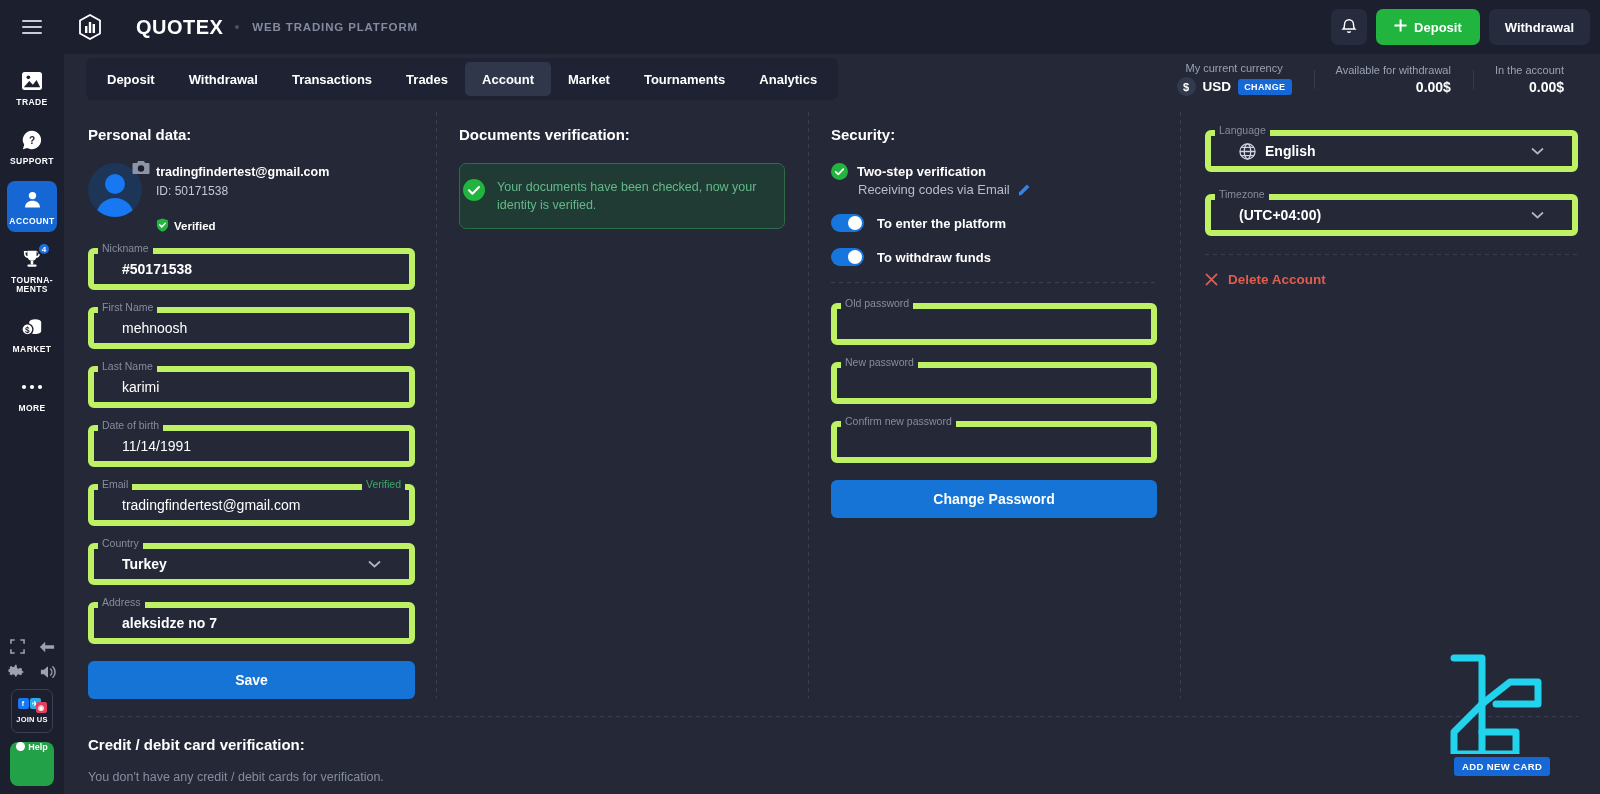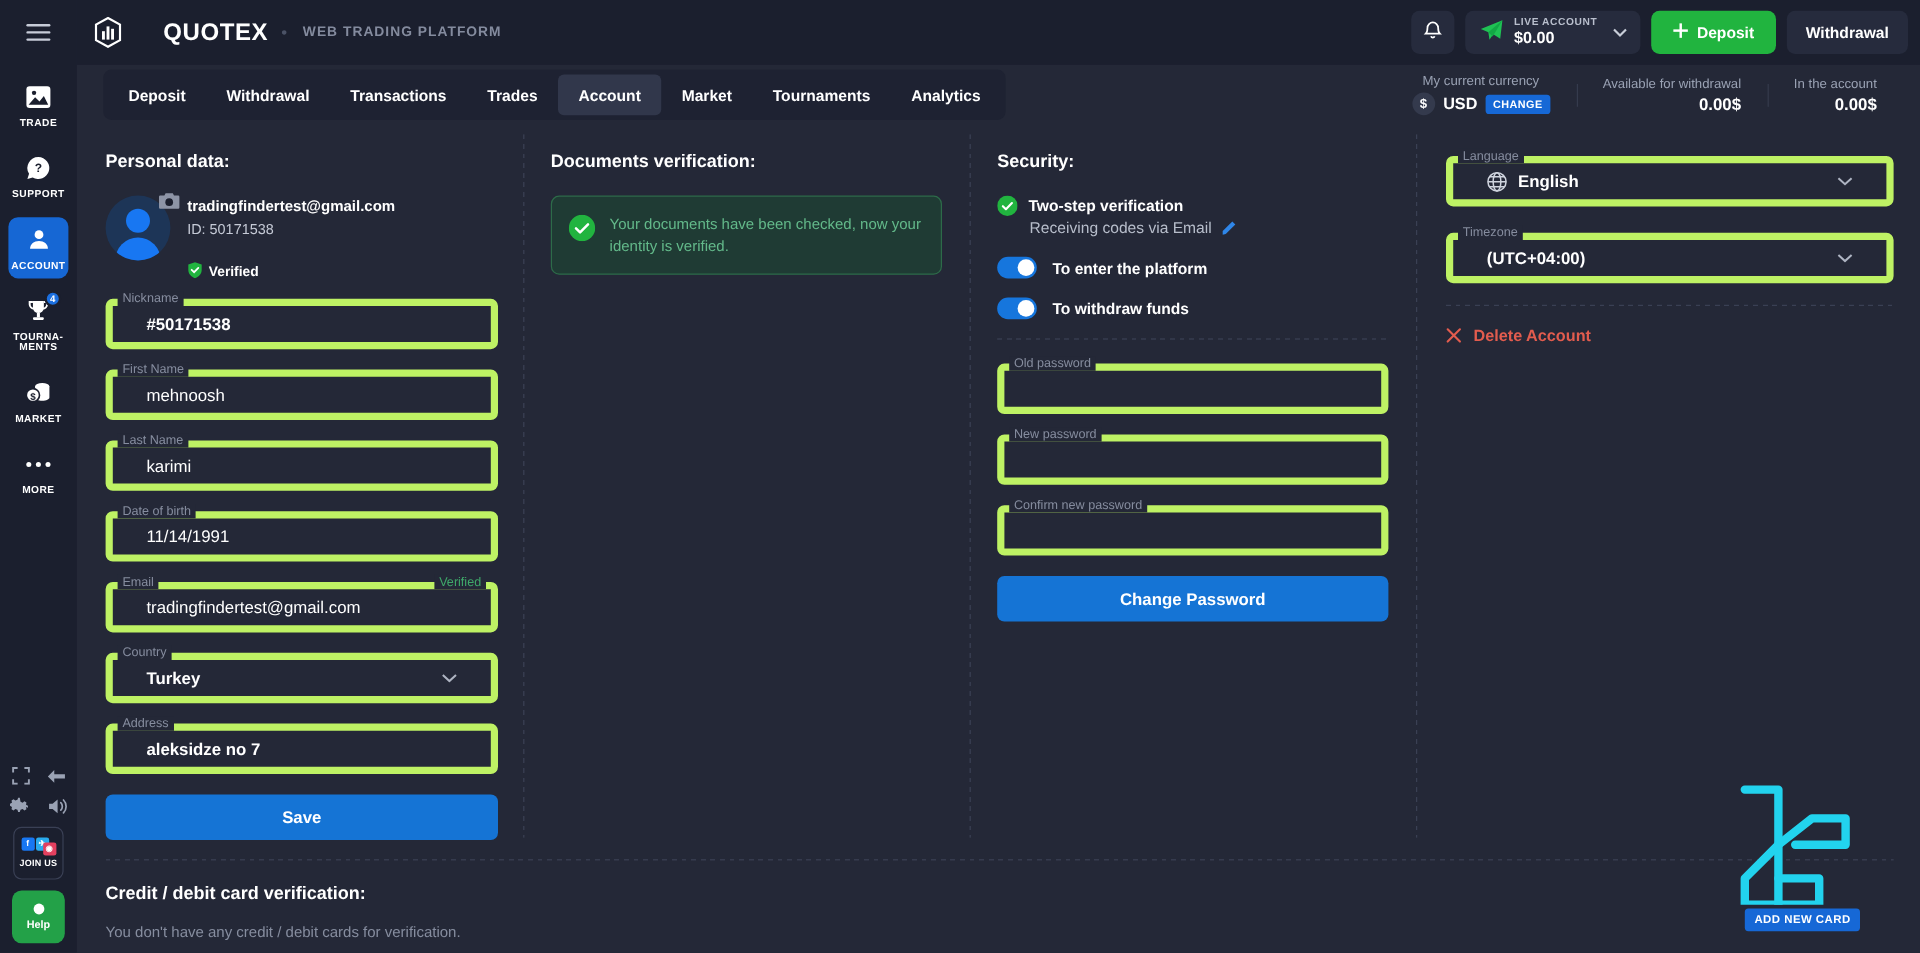--- a/index.html
+++ b/index.html
@@ -52,21 +52,21 @@
   .joinus {
     width: 42px; height: 44px; border: 1px solid #3a4055; border-radius: 7px;
     display:flex; flex-direction: column; align-items:center; justify-content:center; gap:2px;
     cursor: pointer; margin-bottom: 9px;
   }
   .ju-icons { display:flex; gap:1px; }
   .ju-icons b { width:11px; height:11px; border-radius:2px; display:inline-block; font-size:7px; color:#fff; text-align:center; line-height:11px; font-weight:700;}
   .ju-label { font-size:7.5px; font-weight:700; letter-spacing:.2px; }
   .help-btn {
     width: 44px; height: 44px; border-radius: 8px; background: #23a148;
-    display:flex; flex-direction:column; align-items:center; justify-content:center; gap:3px; cursor:pointer;
+    display:flex; flex-direction:row; justify-content:center; gap:3px; cursor:pointer;
   }
   .help-dot { width:9px; height:9px; border-radius:50%; background:#fff; }
   .help-txt { font-size: 9px; font-weight: 700; }
 
   
   .header {
     position: absolute; left: 64px; top: 0; right: 0; height: 54px;
     background: #1b1f2e;
     display: flex; align-items: center; padding: 0 10px 0 14px;
   }
@@ -179,21 +179,21 @@
   .fld-chev { margin-left: auto; color: #aeb4c2; display:flex; }
 
   .btn-primary {
     width: 100%; height: 38px; background: #1574d5; border: none; border-radius: 6px;
     color: #fff; font-size: 14px; font-weight: 700; font-family: inherit; cursor: pointer;
   }
 
   
   .callout {
     border: 1px solid #2d6b49; background: #1f3b34; border-radius: 7px;
-    padding: 14px 14px; display: flex; gap: 12px; align-items: flex-start;
+    padding: 14px 3px; display: flex; gap: 12px; align-items: flex-start;
   }
   .callout-ico { flex: 0 0 22px; margin-top: 1px; }
   .callout-txt { font-size: 12.5px; line-height: 1.45; color: #63b98a; }
 
   
   .sec-line { display: flex; align-items: center; gap: 9px; margin-bottom: 2px; }
   .sec-line-title { font-size: 13px; font-weight: 700; color: #fff; }
   .sec-sub { font-size: 13px; color: #b7bdca; margin: 0 0 17px 27px; display:flex; align-items:center; gap:8px; }
   .pencil { color:#2f86e8; cursor: pointer; display:flex; }
   .toggle-row { display:flex; align-items:center; gap: 13px; margin-bottom: 16px; }
@@ -370,37 +370,20 @@
   <div class="hdr-right">
     <div class="bell-btn">
       <span>
         <svg width="16" height="17" viewBox="0 0 18 19" fill="none" stroke="#fff" stroke-width="1.6">
             <path d="M4 8a5 5 0 0110 0c0 4 1.6 5.5 1.6 5.5H2.4S4 12 4 8z"></path>
             <path d="M7.3 16a1.8 1.8 0 003.4 0"></path>
           </svg>
       </span>
     </div>
 
-    <div class="acct-pill">
-      <span>
-        <svg width="20" height="18" viewBox="0 0 22 20">
-            <path d="M21 1L1 9l7 3 1 7 3.5-5L19 18z" fill="#1fc254"></path>
-            <path d="M8 12L21 1l-9 15z" fill="#12a845"></path>
-          </svg>
-      </span>
-      <span class="acct-txt">
-        <span class="acct-label">LIVE ACCOUNT</span>
-        <span class="acct-bal">$0.00</span>
-      </span>
-      <span style="display:flex;margin-left:4px">
-        <svg width="12" height="8" viewBox="0 0 12 8" fill="none" stroke="#c8ced9" stroke-width="1.8">
-            <path d="M1 1.5L6 6.5l5-5"></path>
-          </svg>
-      </span>
-    </div>
 
     <button class="btn-deposit">
       <span>
         <svg width="13" height="13" viewBox="0 0 14 14">
             <rect x="6" y="0.5" width="2.2" height="13" fill="#fff"></rect>
             <rect x="0.5" y="5.9" width="13" height="2.2" fill="#fff"></rect>
           </svg>
       </span>
       <span>Deposit</span>
     </button>

